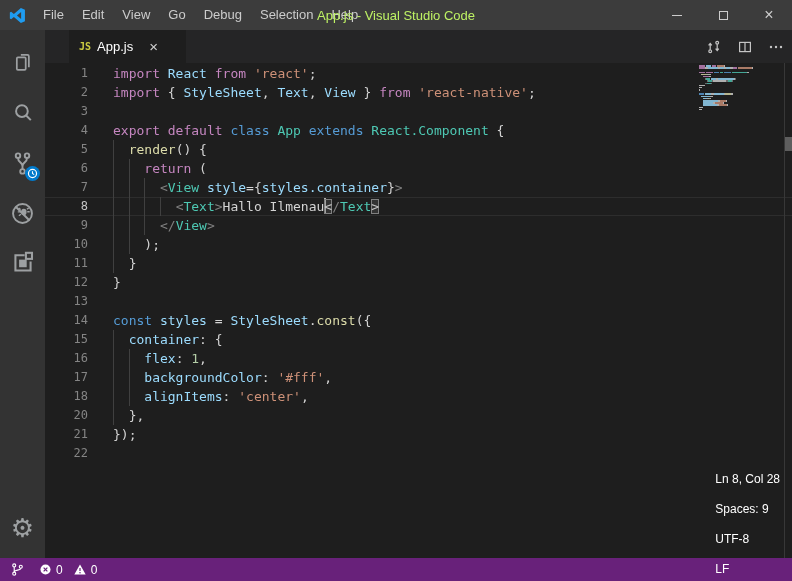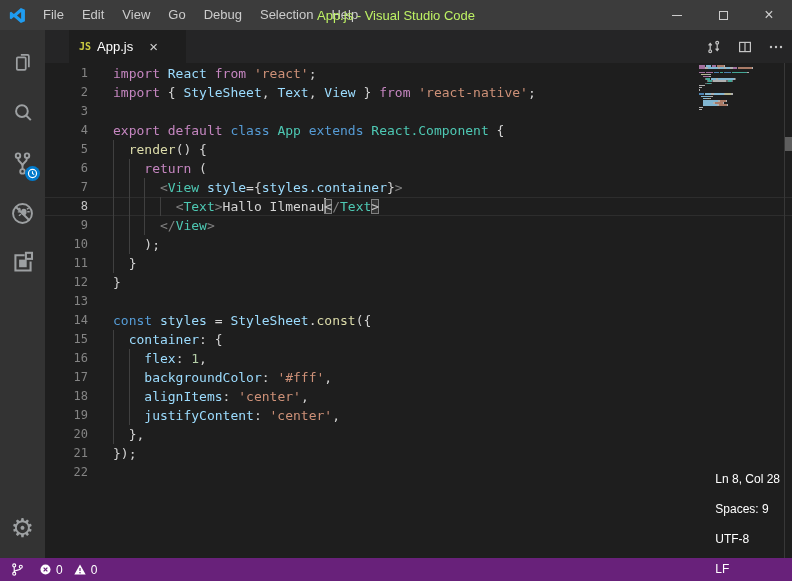--- a/index.html
+++ b/index.html
@@ -188,21 +188,20 @@
         <div class="cl"><span class="ln">9</span><span class="lc"><i class="gd" style="left: 0px;"></i><i class="gd" style="left: 15.66px;"></i><i class="gd" style="left: 31.32px;"></i><span class="pl">      </span><span class="tb">&lt;/</span><span class="tg">View</span><span class="tb">&gt;</span></span></div>
         <div class="cl"><span class="ln">10</span><span class="lc"><i class="gd" style="left: 0px;"></i><i class="gd" style="left: 15.66px;"></i><span class="pl">    );</span></span></div>
         <div class="cl"><span class="ln">11</span><span class="lc"><i class="gd" style="left: 0px;"></i><span class="pl">  }</span></span></div>
         <div class="cl"><span class="ln">12</span><span class="lc"><span class="pl">}</span></span></div>
         <div class="cl"><span class="ln">13</span><span class="lc"></span></div>
         <div class="cl"><span class="ln">14</span><span class="lc"><span class="kb">const</span><span class="pl"> </span><span class="vb">styles</span><span class="pl"> = </span><span class="vb">StyleSheet</span><span class="pl">.</span><span class="fn">const</span><span class="pl">({</span></span></div>
         <div class="cl"><span class="ln">15</span><span class="lc"><i class="gd" style="left: 0px;"></i><span class="pl">  </span><span class="vb">container</span><span class="pl">: {</span></span></div>
         <div class="cl"><span class="ln">16</span><span class="lc"><i class="gd" style="left: 0px;"></i><i class="gd" style="left: 15.66px;"></i><span class="pl">    </span><span class="vb">flex</span><span class="pl">: </span><span class="nu">1</span><span class="pl">,</span></span></div>
         <div class="cl"><span class="ln">17</span><span class="lc"><i class="gd" style="left: 0px;"></i><i class="gd" style="left: 15.66px;"></i><span class="pl">    </span><span class="vb">backgroundColor</span><span class="pl">: </span><span class="st">'#fff'</span><span class="pl">,</span></span></div>
         <div class="cl"><span class="ln">18</span><span class="lc"><i class="gd" style="left: 0px;"></i><i class="gd" style="left: 15.66px;"></i><span class="pl">    </span><span class="vb">alignItems</span><span class="pl">: </span><span class="st">'center'</span><span class="pl">,</span></span></div>
-        <div class="cl"><span class="ln">19</span><span class="lc"><i class="gd" style="left: 0px;"></i><i class="gd" style="left: 15.66px;"></i><span class="pl">    </span><span class="vb">justifyContent</span><span class="pl">: </span><span class="st">'center'</span><span class="pl">,</span></span></div>
         <div class="cl"><span class="ln">20</span><span class="lc"><i class="gd" style="left: 0px;"></i><span class="pl">  },</span></span></div>
         <div class="cl"><span class="ln">21</span><span class="lc"><span class="pl">});</span></span></div>
         <div class="cl"><span class="ln">22</span><span class="lc"></span></div>
       </div>
     <div class="minimap">
         <div class="mm-row">
           <i style="left: 0px; width: 6px; background: rgb(197, 134, 192);"></i>
           <i style="left: 7px; width: 5px; background: rgb(156, 220, 254);"></i>
           <i style="left: 13px; width: 4px; background: rgb(197, 134, 192);"></i>
           <i style="left: 18px; width: 7px; background: rgb(206, 145, 120);"></i>

